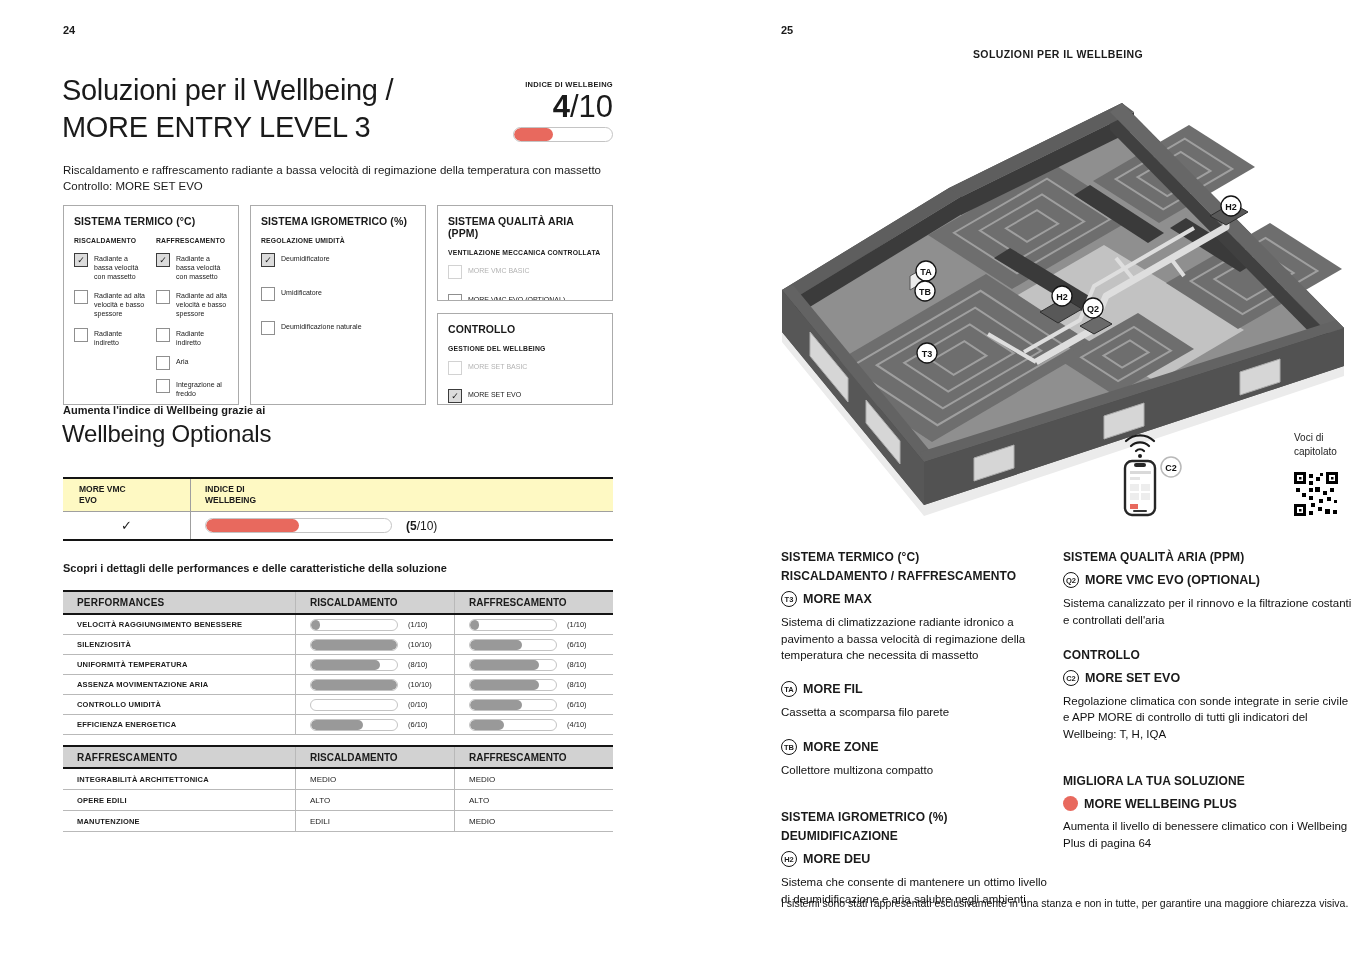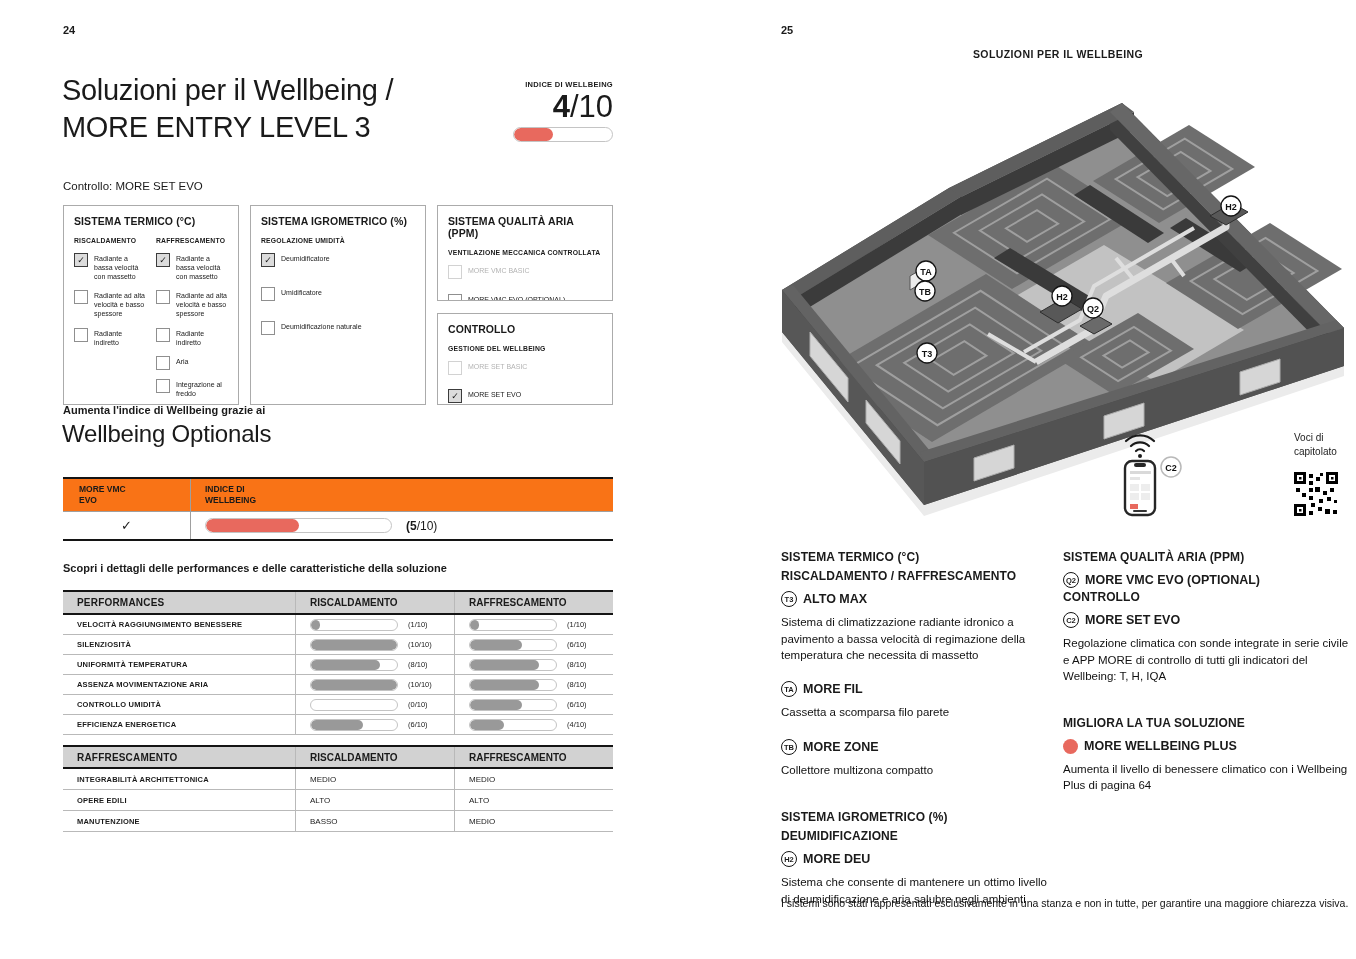--- a/index.html
+++ b/index.html
@@ -33,21 +33,21 @@
   .opt.checked .cb::after{content:"\2713";}
   .opt.disabled .cb{border-color:#d2d2d2;}
   .opt.disabled .lbl{color:#b3b3b3;}
   .lbl{font-size:7px;line-height:1.3;padding-top:1px;}
   .box-igro .opt{margin-bottom:20px;}
   .box-qual .opt{margin-bottom:15px;}
   .box-ctrl .opt{margin-bottom:14px;}
   .lead{font-size:11px;font-weight:700;}
   .wb-title{font-size:24px;font-weight:500;letter-spacing:-.2px;}
   .opt-table{width:550px;border-top:2px solid #141414;border-bottom:2px solid #141414;}
-  .ot-head{display:flex;background:#f97316;border-bottom:1px solid #9f9f9f;}
+  .ot-head{display:flex;background:#fef9c3;border-bottom:1px solid #9f9f9f;}
   .ot-h1{width:128px;border-right:1px solid #9f9f9f;box-sizing:border-box;padding:5px 0 5px 16px;font-size:8.5px;font-weight:700;}
   .ot-h1 span,.ot-h2 span{display:inline-block;max-width:62px;line-height:1.3;}
   .ot-h2{flex:1;padding:5px 0 5px 14px;font-size:8.5px;font-weight:700;}
   .ot-row{display:flex;height:27px;align-items:center;}
   .ot-r1{width:128px;border-right:1px solid #9f9f9f;box-sizing:border-box;text-align:center;font-size:13px;align-self:stretch;display:flex;align-items:center;justify-content:center;}
   .ot-r2{flex:1;display:flex;align-items:center;padding-left:14px;}
   .ot-bar{width:185px;}
   .ot-val{font-size:12px;margin-left:14px;}
   .ptable{width:550px;border-top:2px solid #141414;}
   .pt-row{display:flex;align-items:center;height:19px;border-bottom:1px solid #b9b9b9;}
@@ -82,21 +82,21 @@
 
   <div class="abs index-block" style="left:440px;top:80px;">
     <div class="index-label">INDICE DI WELLBEING</div>
     <div class="index-score"><b>4</b><span>/10</span></div>
     <div class="bar index-bar">
         <i class="fill red" style="width: 40%;"></i>
       </div>
   </div>
 
   <p class="abs desc" style="left:63px;top:162px;">
-    <br>
+    <span>Riscaldamento e raffrescamento radiante a bassa velocità di regimazione della temperatura con massetto</span><br>
     <span>Controllo: MORE SET EVO</span>
   </p>
 
   <div class="abs sysbox" style="left:63px;top:205px;width:176px;height:200px;">
     <div class="box-title">SISTEMA TERMICO (°C)</div>
     <div class="box-cols">
       <div class="box-col">
         <div class="box-sub">RISCALDAMENTO</div>
         <div class="opt checked">
             <span class="cb"></span>
@@ -319,21 +319,21 @@
       <div class="pt-col">
           <span class="cval">ALTO</span>
         </div>
       <div class="pt-col">
           <span class="cval">ALTO</span>
         </div>
     </div>
     <div class="pt-row">
       <div class="pt-label">MANUTENZIONE</div>
       <div class="pt-col">
-          <span class="cval">BASSO</span>
+          <span class="cval">EDILI</span>
         </div>
       <div class="pt-col">
           <span class="cval">MEDIO</span>
         </div>
     </div>
   </div>
 </div>
 
 <div class="page page-right">
   <div class="abs pageno" style="left:62px;top:24px;">25</div>
@@ -497,21 +497,21 @@
           <rect x="5" y="37" width="2.5" height="2.5"></rect>
         </g>
     </g>
   </svg>
 
   <div class="sec-col" style="left:62px;top:548px;width:272px;">
     <div class="sec-h">SISTEMA TERMICO (°C)</div>
     <div class="sec-h">RISCALDAMENTO / RAFFRESCAMENTO</div>
     <div class="prod">
         <span class="pbadge">T3</span>
-        <span class="pname">ALTO MAX</span>
+        <span class="pname">MORE MAX</span>
       </div>
     <p class="ptext">Sistema di climatizzazione radiante idronico a pavimento a bassa velocità di regimazione della temperatura che necessita di massetto</p>
     <div class="prod">
         <span class="pbadge">TA</span>
         <span class="pname">MORE FIL</span>
       </div>
     <p class="ptext">Cassetta a scomparsa filo parete</p>
     <div class="prod">
         <span class="pbadge">TB</span>
         <span class="pname">MORE ZONE</span>
@@ -525,20 +525,21 @@
       </div>
     <p class="ptext">Sistema che consente di mantenere un ottimo livello di deumidificazione e aria salubre negli ambienti</p>
   </div>
 
   <div class="sec-col" style="left:344px;top:548px;width:290px;">
     <div class="sec-h">SISTEMA QUALITÀ ARIA (PPM)</div>
     <div class="prod">
         <span class="pbadge">Q2</span>
         <span class="pname">MORE VMC EVO (OPTIONAL)</span>
       </div>
+    <p class="ptext">Sistema canalizzato per il rinnovo e la filtrazione costanti e controllati dell'aria</p>
     <div class="sec-h">CONTROLLO</div>
     <div class="prod">
         <span class="pbadge">C2</span>
         <span class="pname">MORE SET EVO</span>
       </div>
     <p class="ptext">Regolazione climatica con sonde integrate in serie civile e APP MORE di controllo di tutti gli indicatori del Wellbeing: T, H, IQA</p>
     <div class="sec-h gap-lg">MIGLIORA LA TUA SOLUZIONE</div>
     <div class="prod">
         <span class="reddot"></span>
         <span class="pname">MORE WELLBEING PLUS</span>

